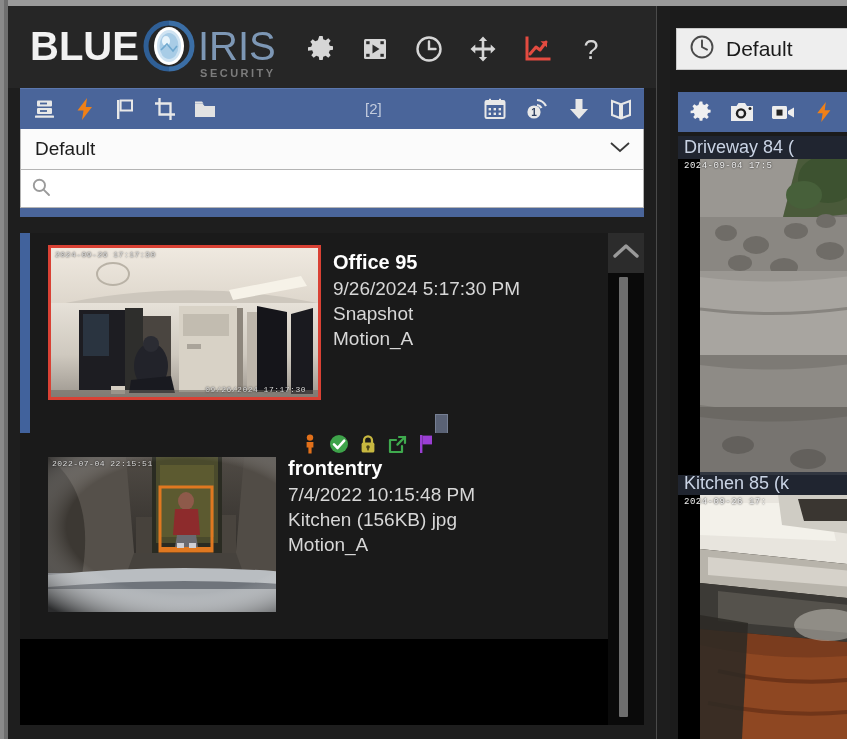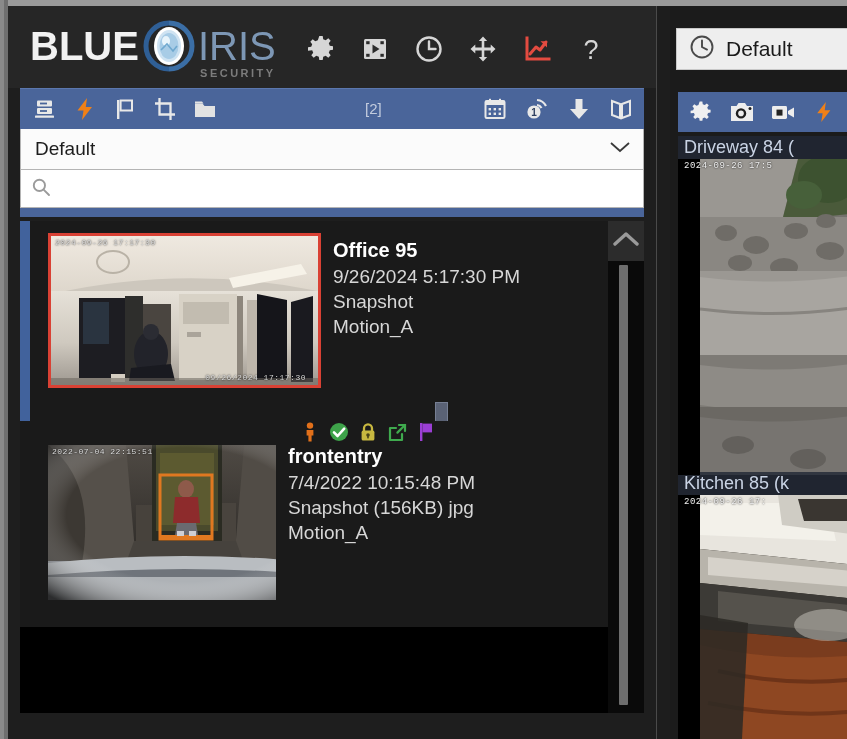--- a/index.html
+++ b/index.html
@@ -185,21 +185,21 @@
   }
   .blue-strip {
     margin: 0 12px;
     height: 9px;
     background: #4a659a;
   }
 
   
   .list-area {
     position: relative;
-    margin: 4px 12px;
+    margin: 16px 12px;
     height: 492px;
     background: #000000;
     overflow: hidden;
   }
   .alert-row {
     position: relative;
     display: flex;
     background: #1a1a1a;
     box-sizing: border-box;
     cursor: pointer;
@@ -693,21 +693,21 @@
             </span>
             <span class="badge">
               <svg width="16" height="20" viewBox="0 0 16 20">
                 <rect x="2" y="1" width="2.4" height="18" fill="#9b3fd4"></rect>
                 <path d="M4.4 1.6 H14 V10.4 H4.4 Z" fill="#9b3fd4"></path>
               </svg>
             </span>
           </div>
           <div class="title">frontentry</div>
           <div class="line">7/4/2022 10:15:48 PM</div>
-          <div class="line">Snapshot (156KB) jpg</div>
+          <div class="line">Kitchen (156KB) jpg</div>
           <div class="line">Motion_A</div>
         </div>
       </div>
 
       <div class="scroll-col">
         <div class="scroll-up">
           <span>
             <svg width="26" height="16" viewBox="0 0 26 16">
               <path d="M2 13 L13 3 L24 13" fill="none" stroke="#9a9a9a" stroke-width="3.4" stroke-linecap="round" stroke-linejoin="round"></path>
             </svg>
@@ -793,21 +793,21 @@
           <path d="M22 150 Q100 160 180 148" fill="none" stroke="#87847f" stroke-width="3"></path>
           <path d="M22 196 H180 V250 H22 Z" fill="#7d7a75"></path>
           <path d="M22 206 Q100 216 180 204 L180 248 Q100 258 22 246 Z" fill="#8e8b86"></path>
           <path d="M22 248 H180 V316 H22 Z" fill="#6b6863"></path>
           <path d="M22 258 Q100 268 180 256 L180 316 L22 316 Z" fill="#777470"></path>
           <g fill="#5e5b57" opacity="0.8">
             <ellipse cx="60" cy="286" rx="16" ry="9"></ellipse>
             <ellipse cx="130" cy="300" rx="18" ry="10"></ellipse>
           </g>
         </svg>
-        <span class="cam-ts">2024-09-26 17:5</span>
+        <span class="cam-ts">2024-09-04 17:5</span>
       </div>
     </div>
 
     <div class="cam-block" style="top:466px;">
       <div class="cam-title">Kitchen 85 (k</div>
       <div class="cam-view" style="height:244px;">
         <div class="cam-black"></div>
         <svg width="180" height="244" viewBox="0 0 180 244" preserveAspectRatio="none">
           <rect width="180" height="244" fill="#1a1713"></rect>
           <rect x="22" width="158" height="244" fill="#24201b"></rect>

